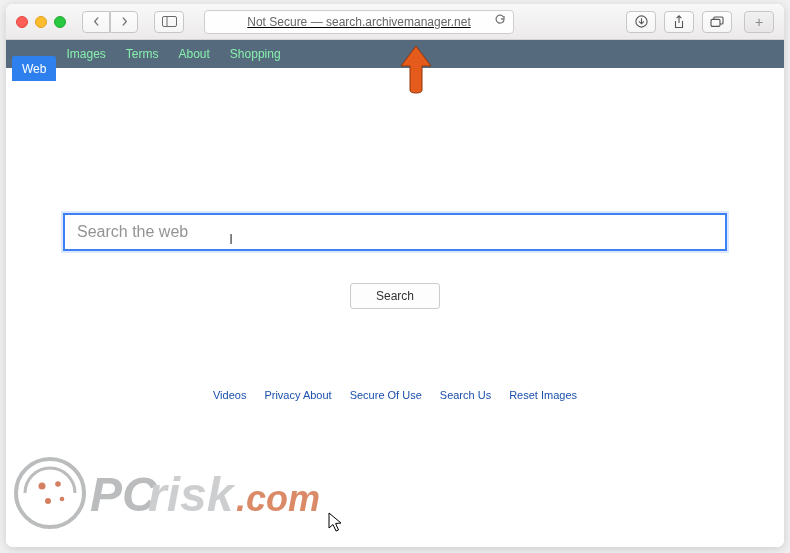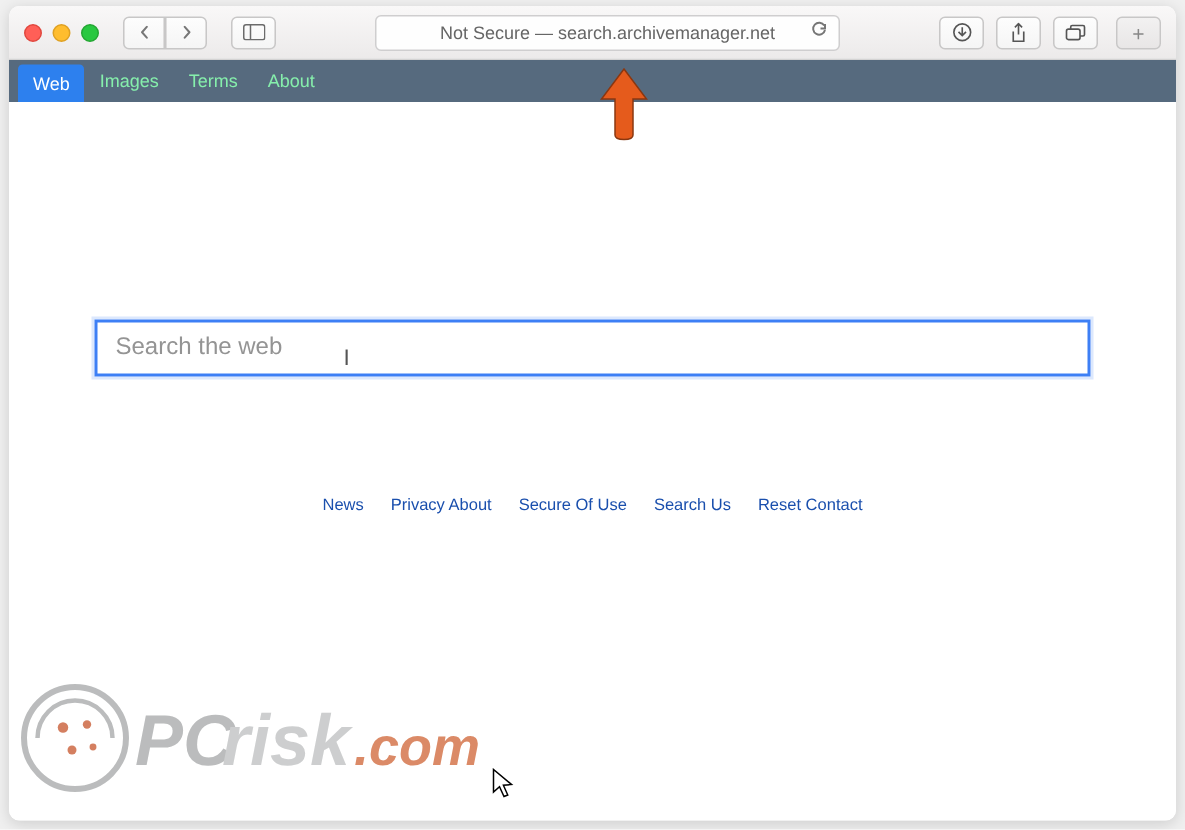--- a/index.html
+++ b/index.html
@@ -64,22 +64,23 @@
   display: flex;
   align-items: center;
   justify-content: center;
   margin-left: 8px;
 }
 
 .address-wrap {
   flex: 1;
   display: flex;
   align-items: center;
-  justify-content: center;
+  justify-content: flex-start;
   margin: 0 12px;
+  text-decoration: underline;
 }
 .address-bar {
   width: 310px;
   height: 24px;
   background: #fefefe;
   border: 1px solid #cfcecf;
   border-radius: 4px;
   display: flex;
   align-items: center;
   justify-content: center;
@@ -133,21 +134,21 @@
   display: flex;
   align-items: center;
   color: #86efac;
   font-size: 12px;
   cursor: pointer;
 }
 .nav-tab.active {
   background: #2d80ee;
   color: #fff;
   border-radius: 3px 3px 0 0;
-  margin-top: 3px;
+  margin-top: 16px;
   height: 25px;
   text-align: right;
 }
 
 .search-area {
   display: flex;
   flex-direction: column;
   align-items: center;
   padding-top: 145px;
 }
@@ -288,31 +289,35 @@
         </div>
       <div class="nav-tab">
           <span>Images</span>
         </div>
       <div class="nav-tab">
           <span>Terms</span>
         </div>
       <div class="nav-tab">
           <span>About</span>
         </div>
+      <div class="nav-tab">
+          <span>Shopping</span>
+        </div>
     </div>
 
     <div class="search-area">
       <input class="search-input" type="text" placeholder="Search the web" style="">
+      <button class="search-button">Search</button>
 
       <div class="footer-links">
-        <a class="footer-link">News</a>
+        <a class="footer-link">Videos</a>
         <a class="footer-link">Privacy About</a>
         <a class="footer-link">Secure Of Use</a>
         <a class="footer-link">Search Us</a>
-        <a class="footer-link">Reset Contact</a>
+        <a class="footer-link">Reset Images</a>
       </div>
     </div>
 
   </div>
 
   <div class="cursor-beam">I</div>
 
   <div class="arrow-overlay">
     <svg width="38" height="50" viewBox="0 0 38 50">
       <path d="M19 2 L34 22 L25 22 L25 46 Q25 49 19 49 Q13 49 13 46 L13 22 L4 22 Z" fill="#e55b1c" stroke="#8a3710" stroke-width="1"></path>

